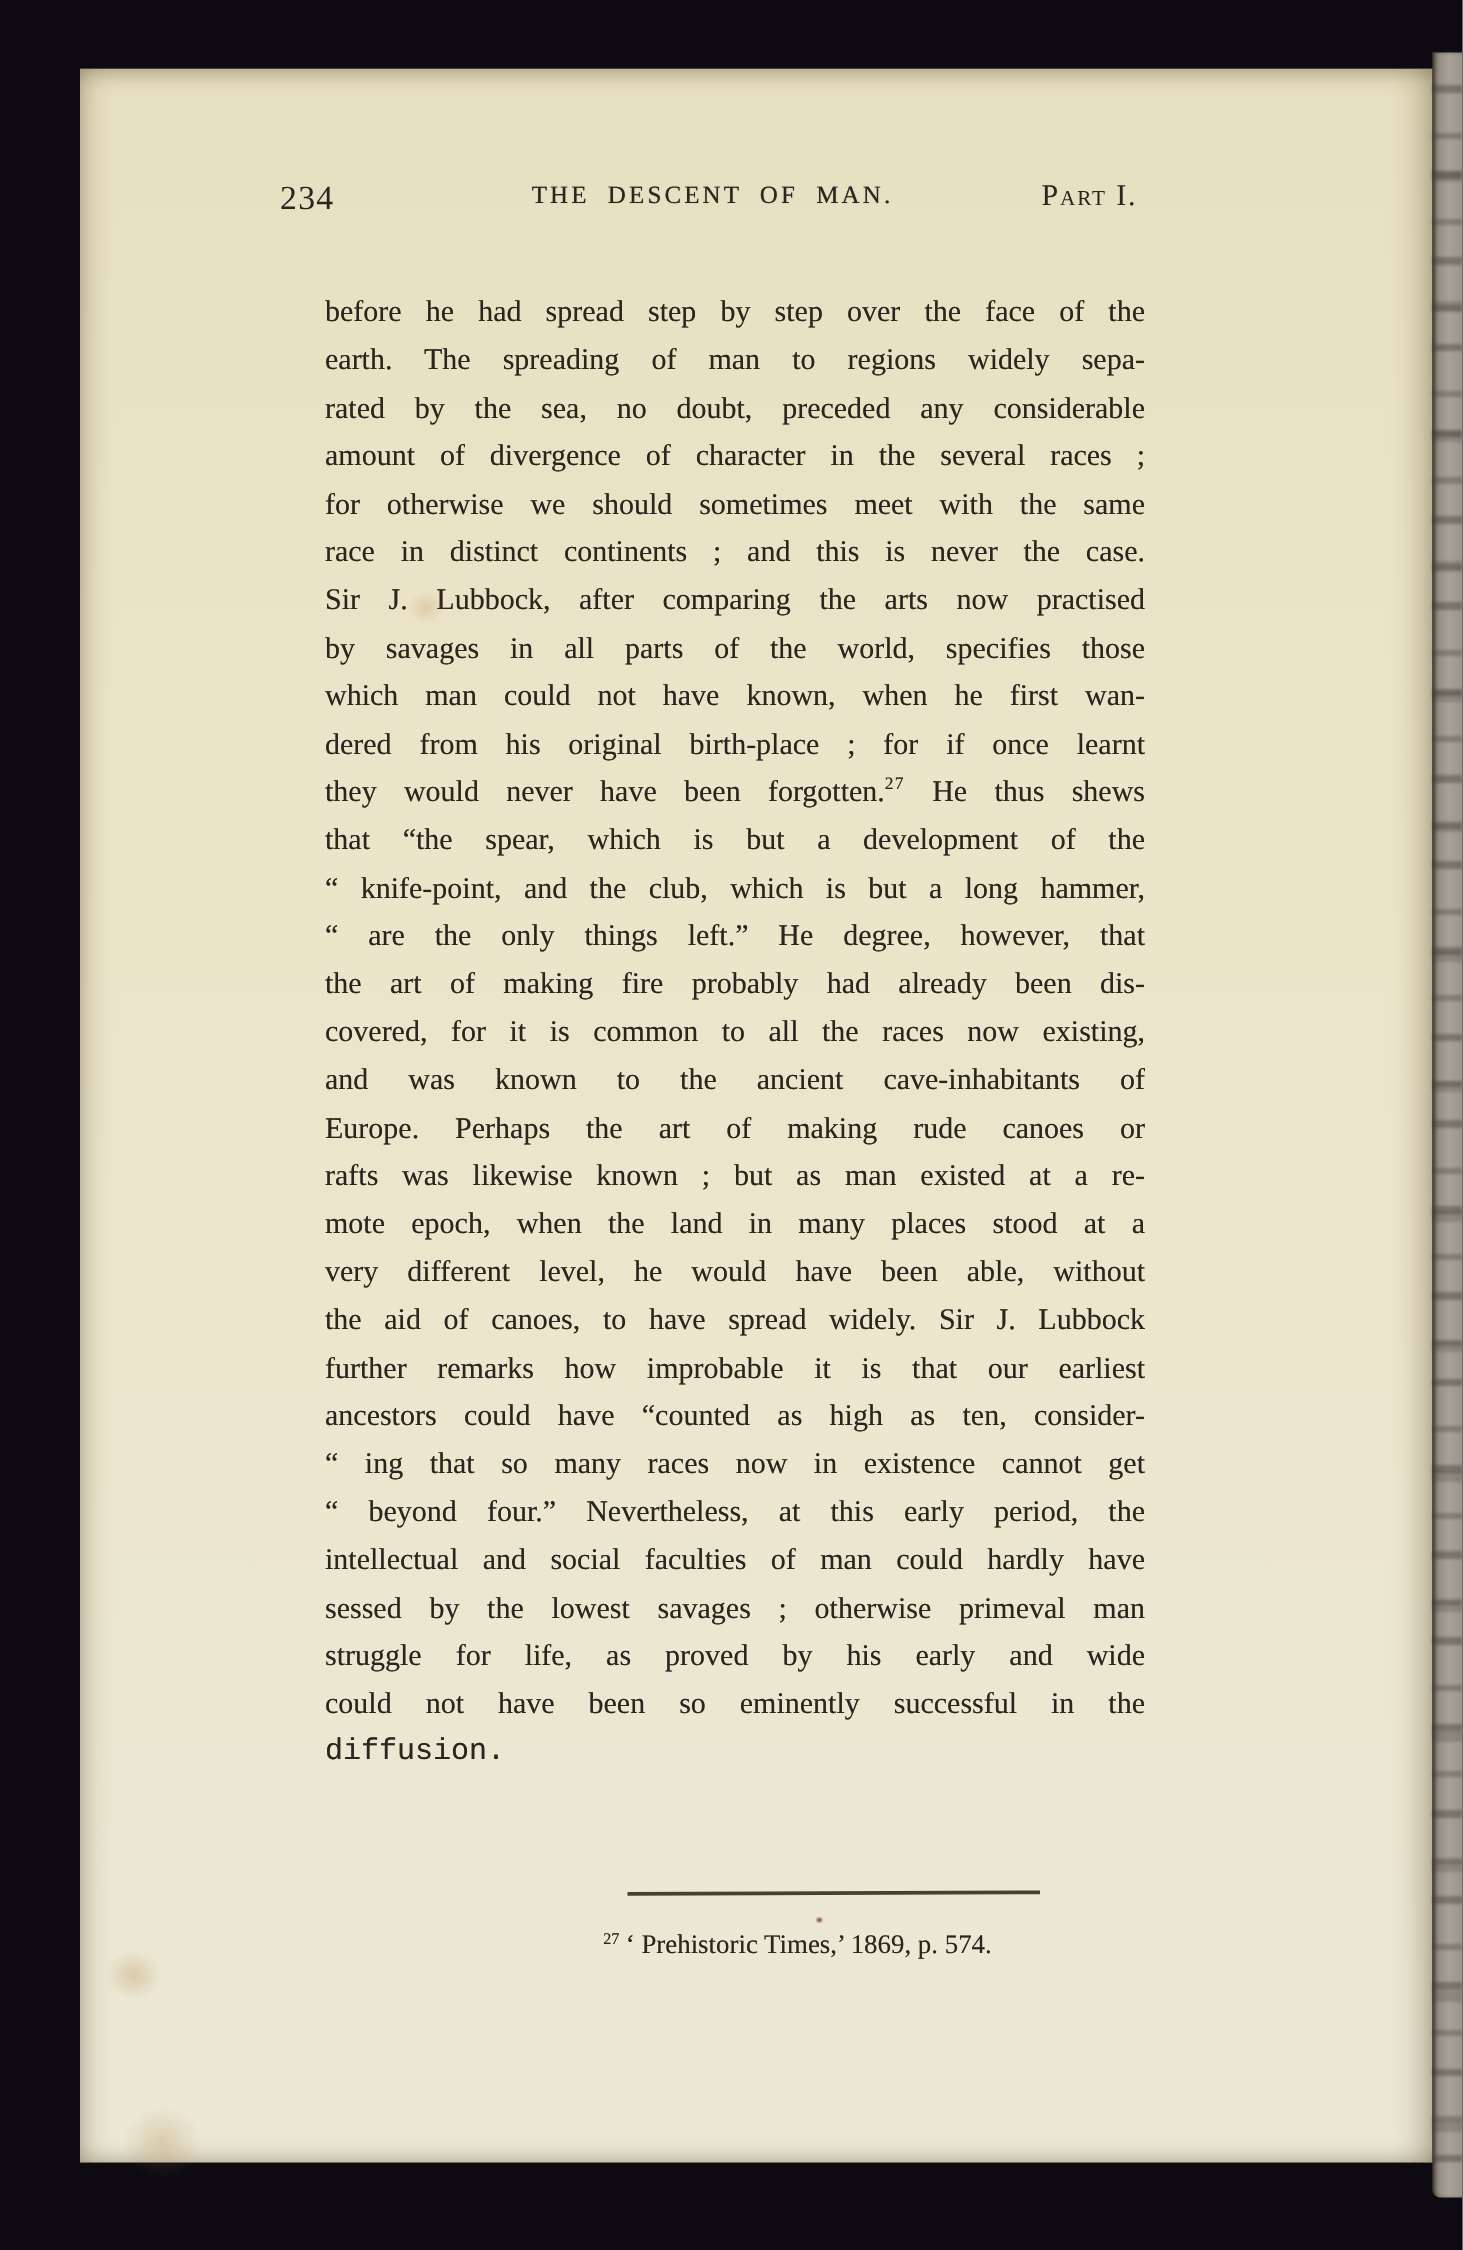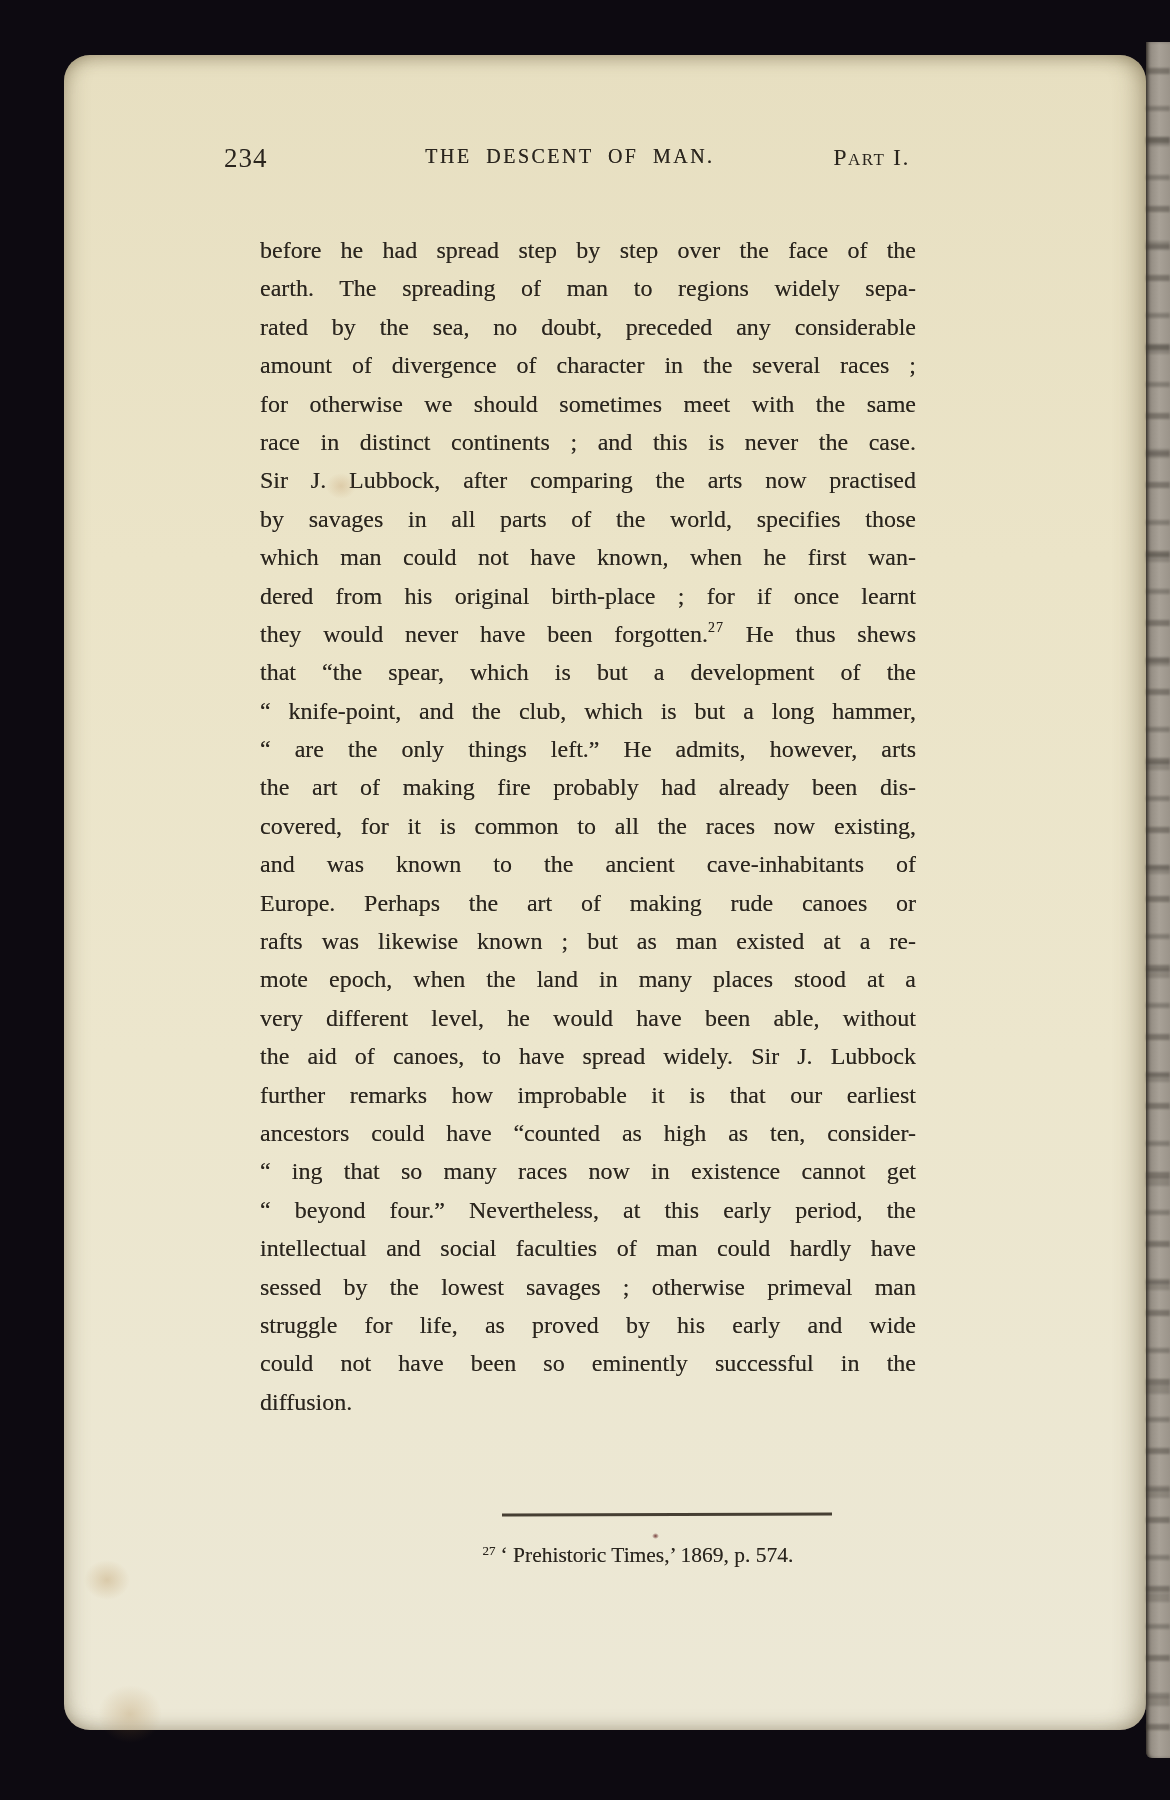--- a/index.html
+++ b/index.html
@@ -15,21 +15,20 @@
     position:absolute;
     left:64px;top:55px;
     width:1082px;height:1675px;
     background:linear-gradient(180deg,#e7dfc1 0%,#ebe4c8 30%,#ece6cd 60%,#ece8d6 100%);
     box-shadow:
       inset 16px 0 22px -14px rgba(90,75,45,.40),
       inset -20px 0 26px -14px rgba(90,75,45,.45),
       inset 0 14px 18px -12px rgba(90,75,45,.38),
       inset 0 -14px 18px -12px rgba(90,75,45,.28);
     color:#2a251e;
-    border-radius:26px;
   }
   
   .header{
     position:absolute;left:160px;top:86px;width:692px;height:36px;
   }
   .page-num{
     position:absolute;left:0;top:2px;
     font-size:27px;letter-spacing:1px;
   }
   .running-title{
@@ -46,21 +45,21 @@
     position:absolute;left:160px;top:176px;width:692px;
     font-size:24px;
     text-shadow:0 0 .5px rgba(42,37,30,.55);
   }
   .line{
     height:38.4px;line-height:38.4px;
     text-align:justify;text-align-last:justify;
     overflow:hidden;
     margin-left:36px;
   }
-  .line.plain{text-align:left;text-align-last:left;}
+  .line.plain{text-align:left;text-align-last:left;font-family:Liberation Mono, monospace;}
   .line.indent{text-indent:46px;}
   .line sup{
     font-size:14px;line-height:0;vertical-align:10px;letter-spacing:1px;
   }
   
   .footnote-rule{
     position:absolute;left:438px;top:1458px;width:330px;height:2.5px;
     background:#463f33;transform:rotate(-.2deg);
   }
   .footnote{
@@ -118,21 +117,21 @@
       <div class="line">for otherwise we should sometimes meet with the same</div>
       <div class="line">race in distinct continents ; and this is never the case.</div>
       <div class="line">Sir J. Lubbock, after comparing the arts now practised</div>
       <div class="line">by savages in all parts of the world, specifies those</div>
       <div class="line">which man could not have known, when he first wan-</div>
       <div class="line">dered from his original birth-place ; for if once learnt</div>
       <div class="line"><span>they would never have been forgotten.</span><sup>27</sup>
         <span>He thus shews</span></div>
       <div class="line">that “the spear, which is but a development of the</div>
       <div class="line">“ knife-point, and the club, which is but a long hammer,</div>
-      <div class="line">“ are the only things left.”  He admits, however, arts</div>
+      <div class="line">“ are the only things left.”  He degree, however, that</div>
       <div class="line">the art of making fire probably had already been dis-</div>
       <div class="line">covered, for it is common to all the races now existing,</div>
       <div class="line">and was known to the ancient cave-inhabitants of</div>
       <div class="line">Europe.  Perhaps the art of making rude canoes or</div>
       <div class="line">rafts was likewise known ; but as man existed at a re-</div>
       <div class="line">mote epoch, when the land in many places stood at a</div>
       <div class="line">very different level, he would have been able, without</div>
       <div class="line">the aid of canoes, to have spread widely.  Sir J. Lubbock</div>
       <div class="line">further remarks how improbable it is that our earliest</div>
       <div class="line">ancestors could have “counted as high as ten, consider-</div>

